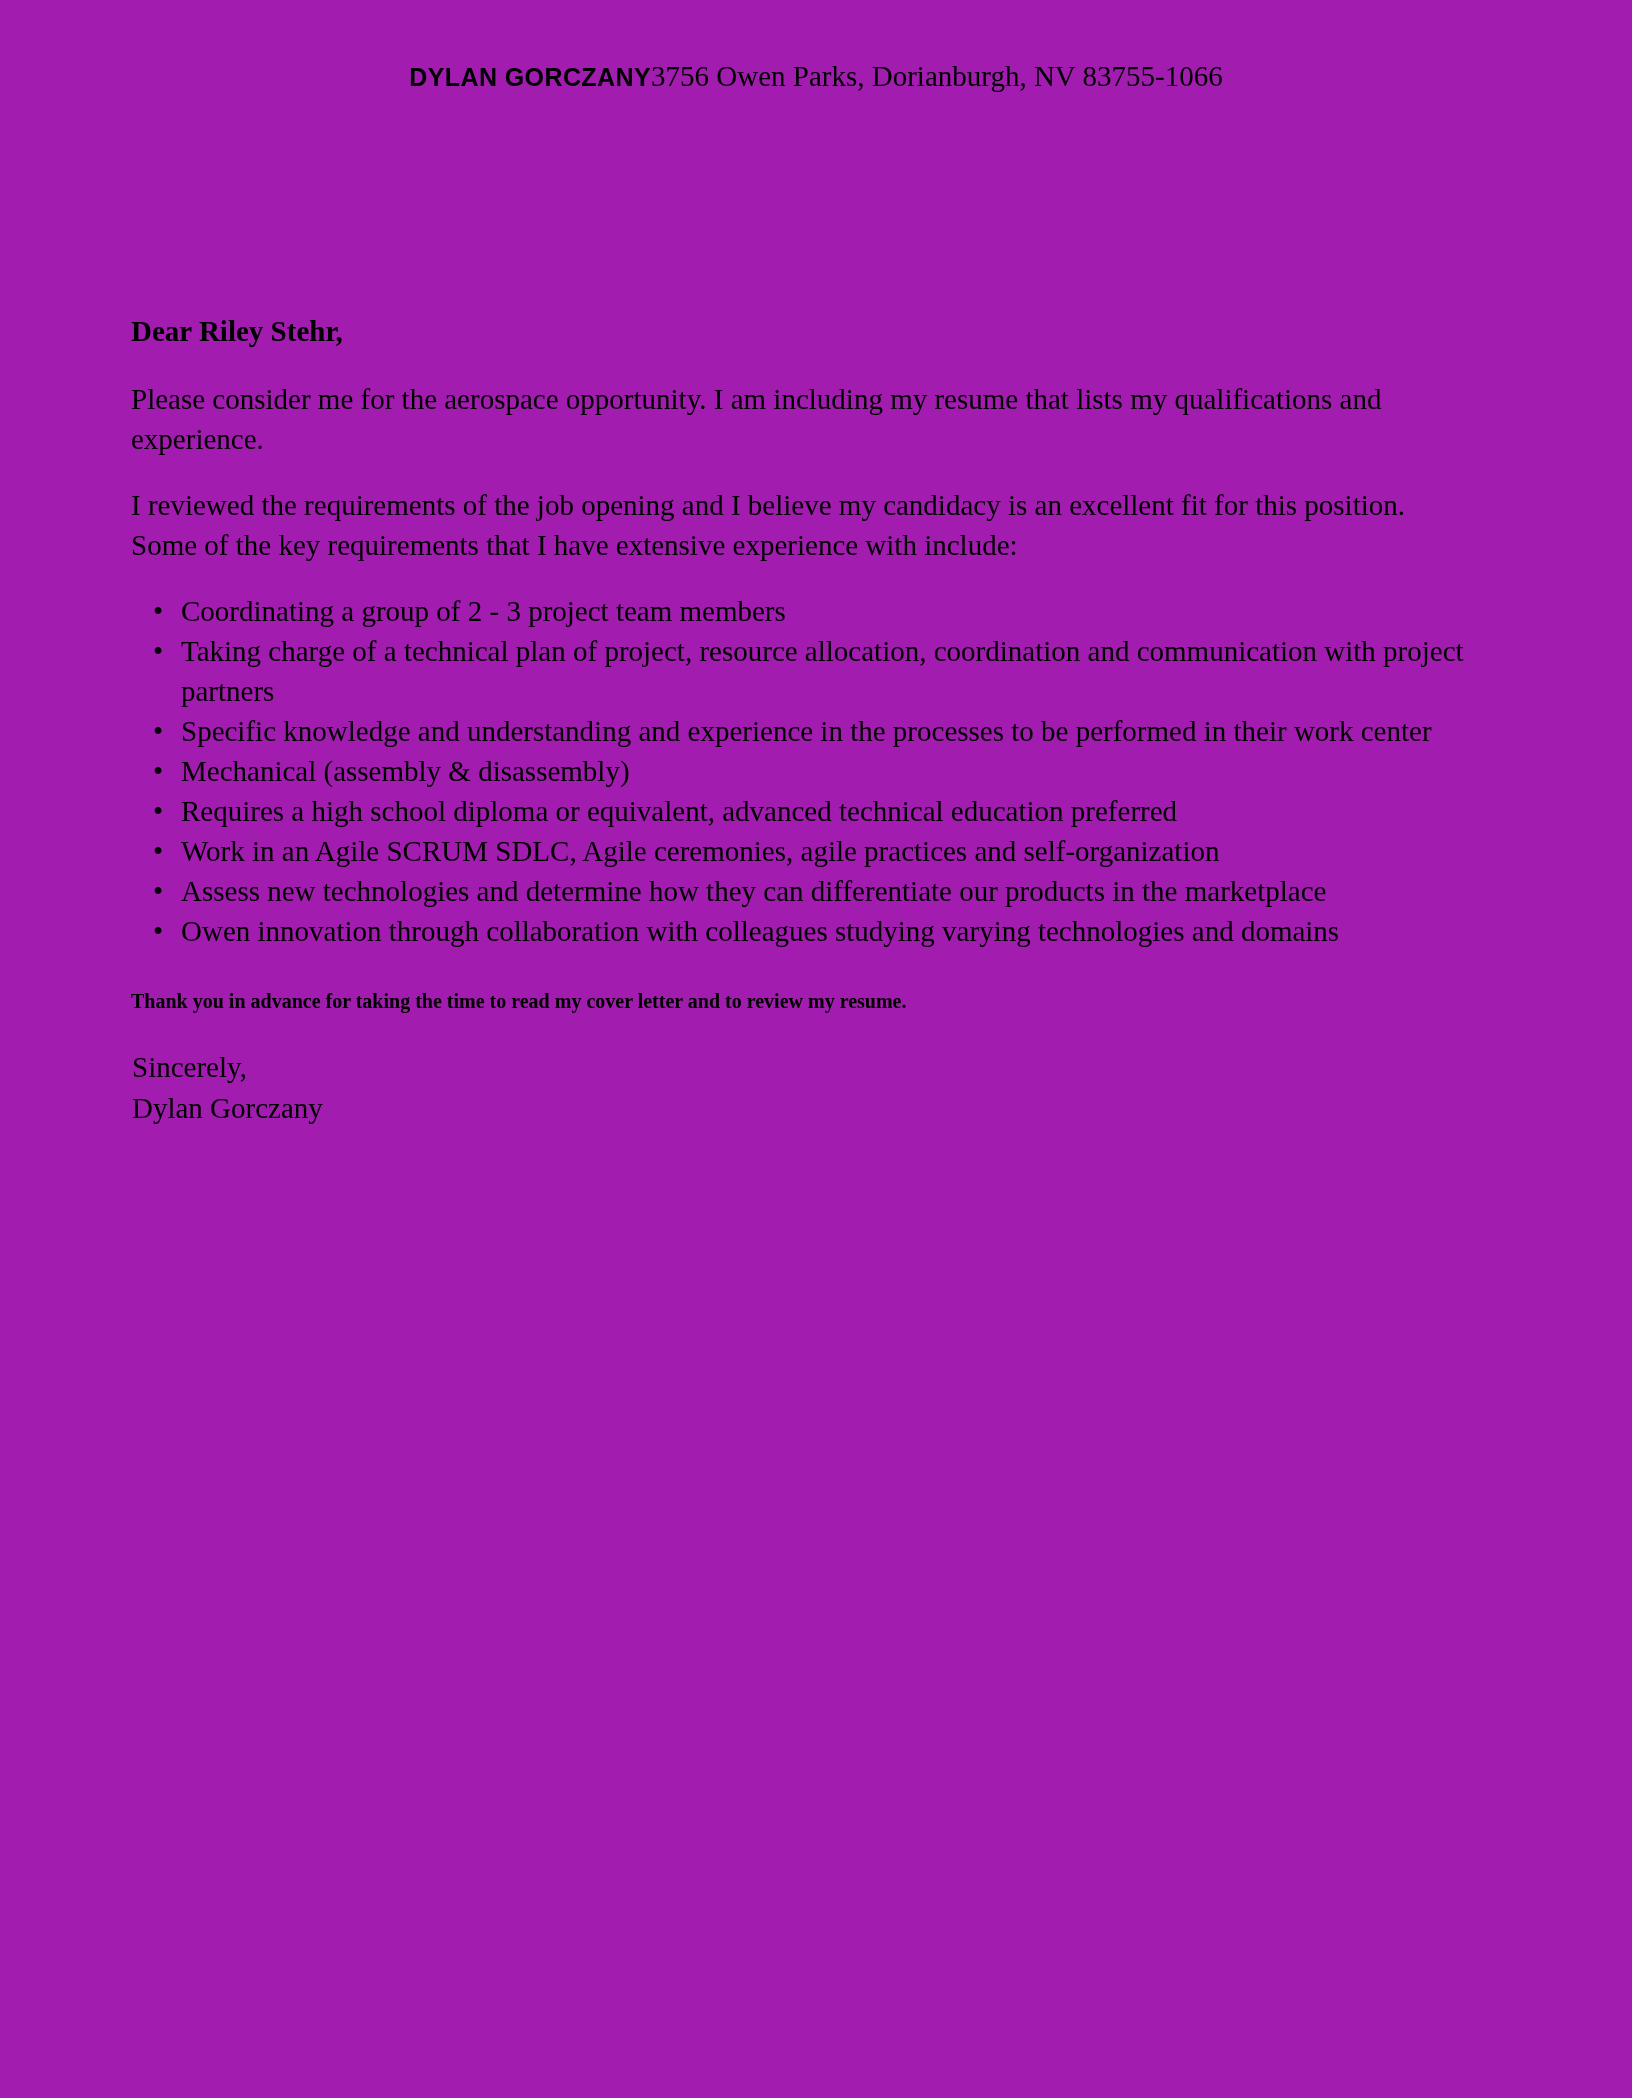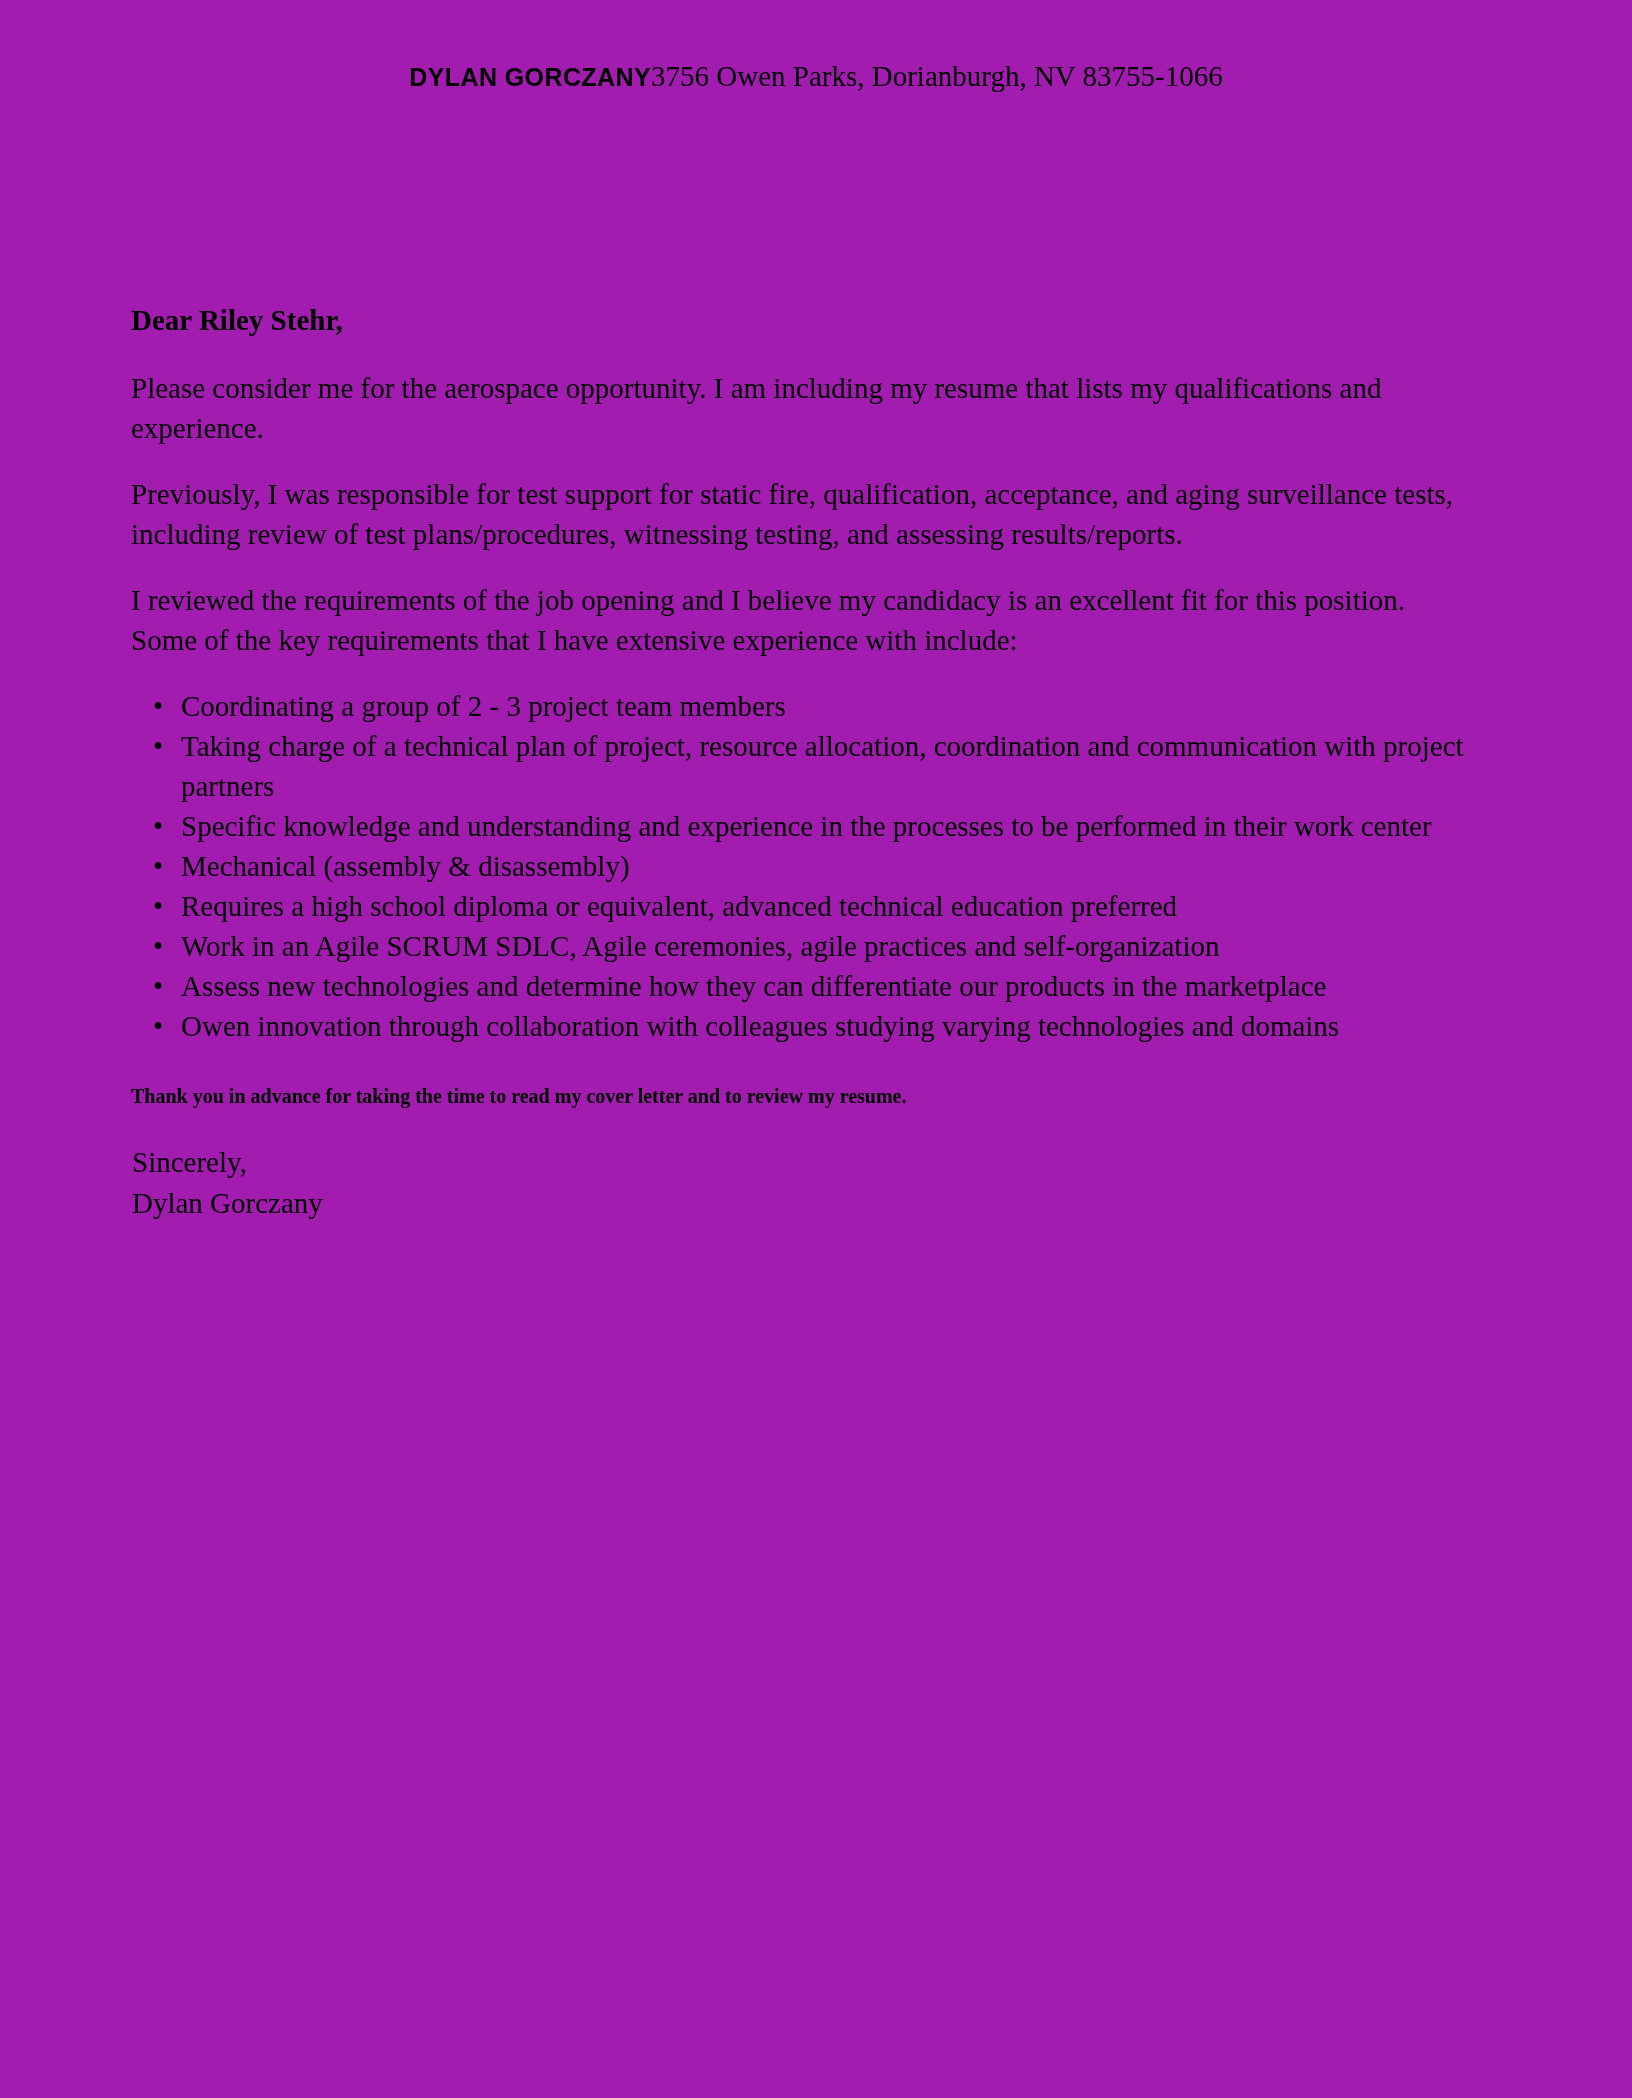--- a/index.html
+++ b/index.html
@@ -42,21 +42,21 @@
     font-weight: normal;
     font-size: 29px;
     color: #000000;
     line-height: 1;
   }
 
   
   .letter-body {
     position: absolute;
     left: 131px;
-    top: 300px;
+    top: 311px;
     width: 1340px;
     font-family: "Liberation Serif", serif;
     color: #000000;
   }
 
   .salutation {
     font-size: 29px;
     font-weight: bold;
     line-height: 40px;
     margin: 0 0 28px 0;
@@ -114,21 +114,20 @@
     <span class="sender-name">DYLAN GORCZANY</span>
     <span class="sender-address">3756 Owen Parks, Dorianburgh, NV 83755-1066</span>
   </div>
 
   <div class="letter-body">
 
     <p class="salutation">Dear Riley Stehr,</p>
 
     <p class="para">Please consider me for the aerospace opportunity. I am including my resume that lists my qualifications and experience.</p>
 
-    <p class="para">Previously, I was responsible for test support for static fire, qualification, acceptance, and aging surveillance tests, including review of test plans/procedures, witnessing testing, and assessing results/reports.</p>
 
     <p class="para">I reviewed the requirements of the job opening and I believe my candidacy is an excellent fit for this position. Some of the key requirements that I have extensive experience with include:</p>
 
     <ul class="req-list">
       <li>
         <span class="bullet">•</span>
         <span>Coordinating a group of 2 - 3 project team members</span>
       </li>
       <li>
         <span class="bullet">•</span>

